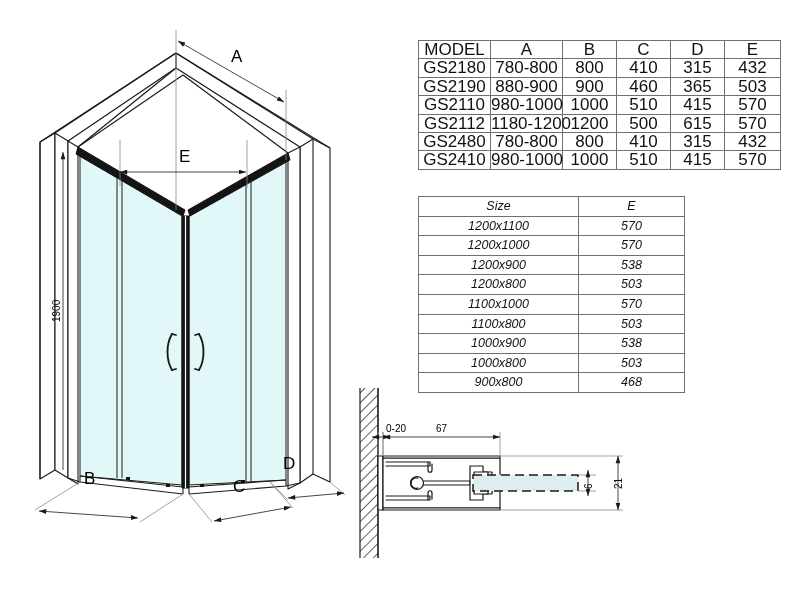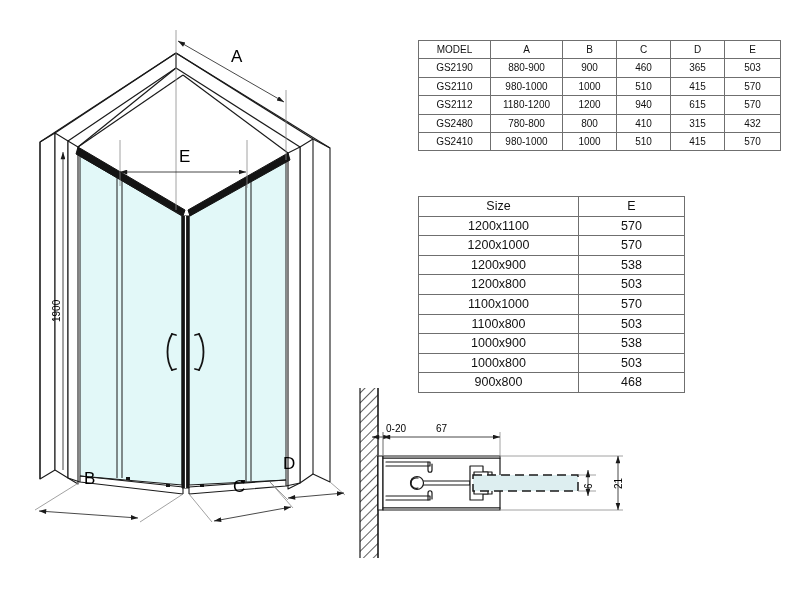--- a/index.html
+++ b/index.html
@@ -41,21 +41,21 @@
     font-weight: normal;
     font-family: "Liberation Sans", sans-serif;
     color: #111;
     padding: 0;
     white-space: nowrap;
   }
   #model-table {
     left: 418px;
     top: 40px;
     width: 362px;
-    font-size: 10px;
+    font-size: 17px;
   }
   #model-table td, #model-table th {
     height: 17.4px;
     line-height: 17.4px;
   }
   #model-table col.c-model { width: 72px; }
   #model-table col.c-a     { width: 72px; }
   #model-table col.c-b     { width: 54px; }
   #model-table col.c-c     { width: 54px; }
   #model-table col.c-d     { width: 54px; }
@@ -63,20 +63,21 @@
 
   #size-table {
     left: 418px;
     top: 196px;
     width: 266px;
     font-size: 12.5px;
   }
   #size-table td, #size-table th {
     height: 18.6px;
     line-height: 18.6px;
+    font-style: italic;
   }
   #size-table col.c-size { width: 160px; }
   #size-table col.c-e2   { width: 106px; }
 
   
   .lbl {
     position: absolute;
     font-family: "Liberation Sans", sans-serif;
     color: #000;
     white-space: nowrap;
@@ -329,40 +330,48 @@
         <th>MODEL</th>
         <th>A</th>
         <th>B</th>
         <th>C</th>
         <th>D</th>
         <th>E</th>
       </tr>
     </thead>
     <tbody>
       <tr>
+        <td>GS2180</td>
+        <td>780-800</td>
+        <td>800</td>
+        <td>410</td>
+        <td>315</td>
+        <td>432</td>
+      </tr>
+      <tr>
         <td>GS2190</td>
         <td>880-900</td>
         <td>900</td>
         <td>460</td>
         <td>365</td>
         <td>503</td>
       </tr>
       <tr>
         <td>GS2110</td>
         <td>980-1000</td>
         <td>1000</td>
         <td>510</td>
         <td>415</td>
         <td>570</td>
       </tr>
       <tr>
         <td>GS2112</td>
         <td>1180-1200</td>
         <td>1200</td>
-        <td>940</td>
+        <td>500</td>
         <td>615</td>
         <td>570</td>
       </tr>
       <tr>
         <td>GS2480</td>
         <td>780-800</td>
         <td>800</td>
         <td>410</td>
         <td>315</td>
         <td>432</td>

